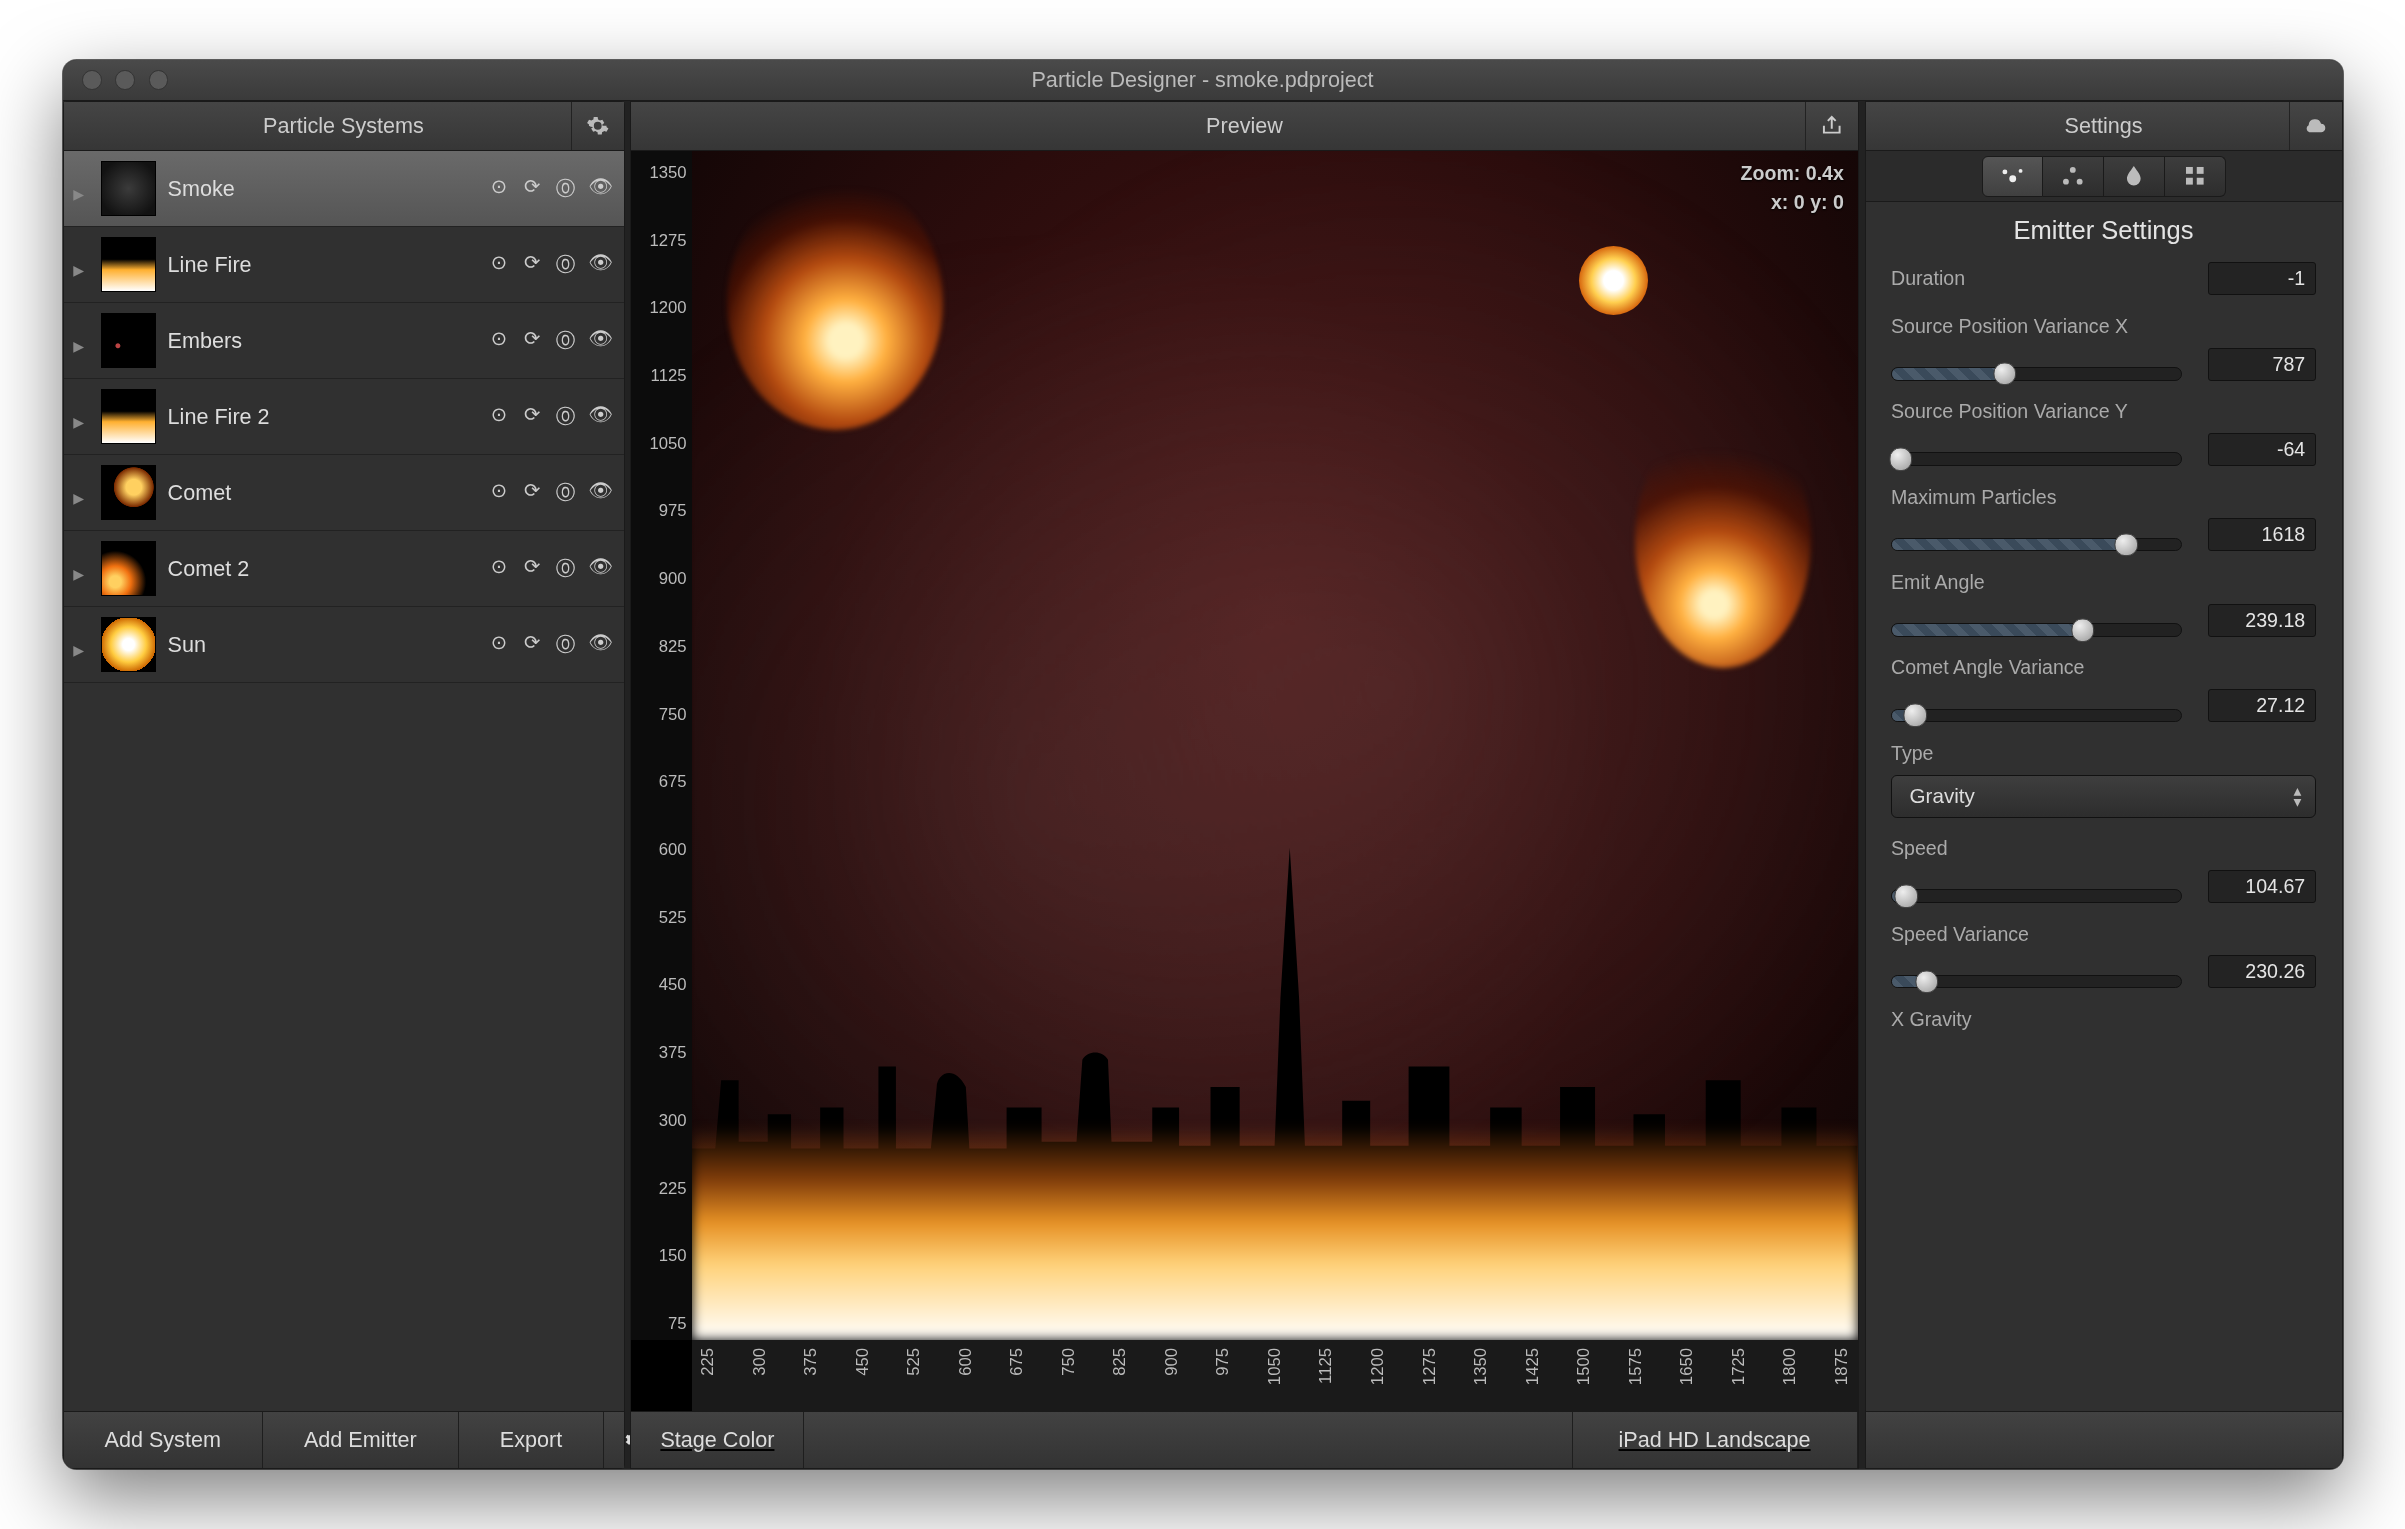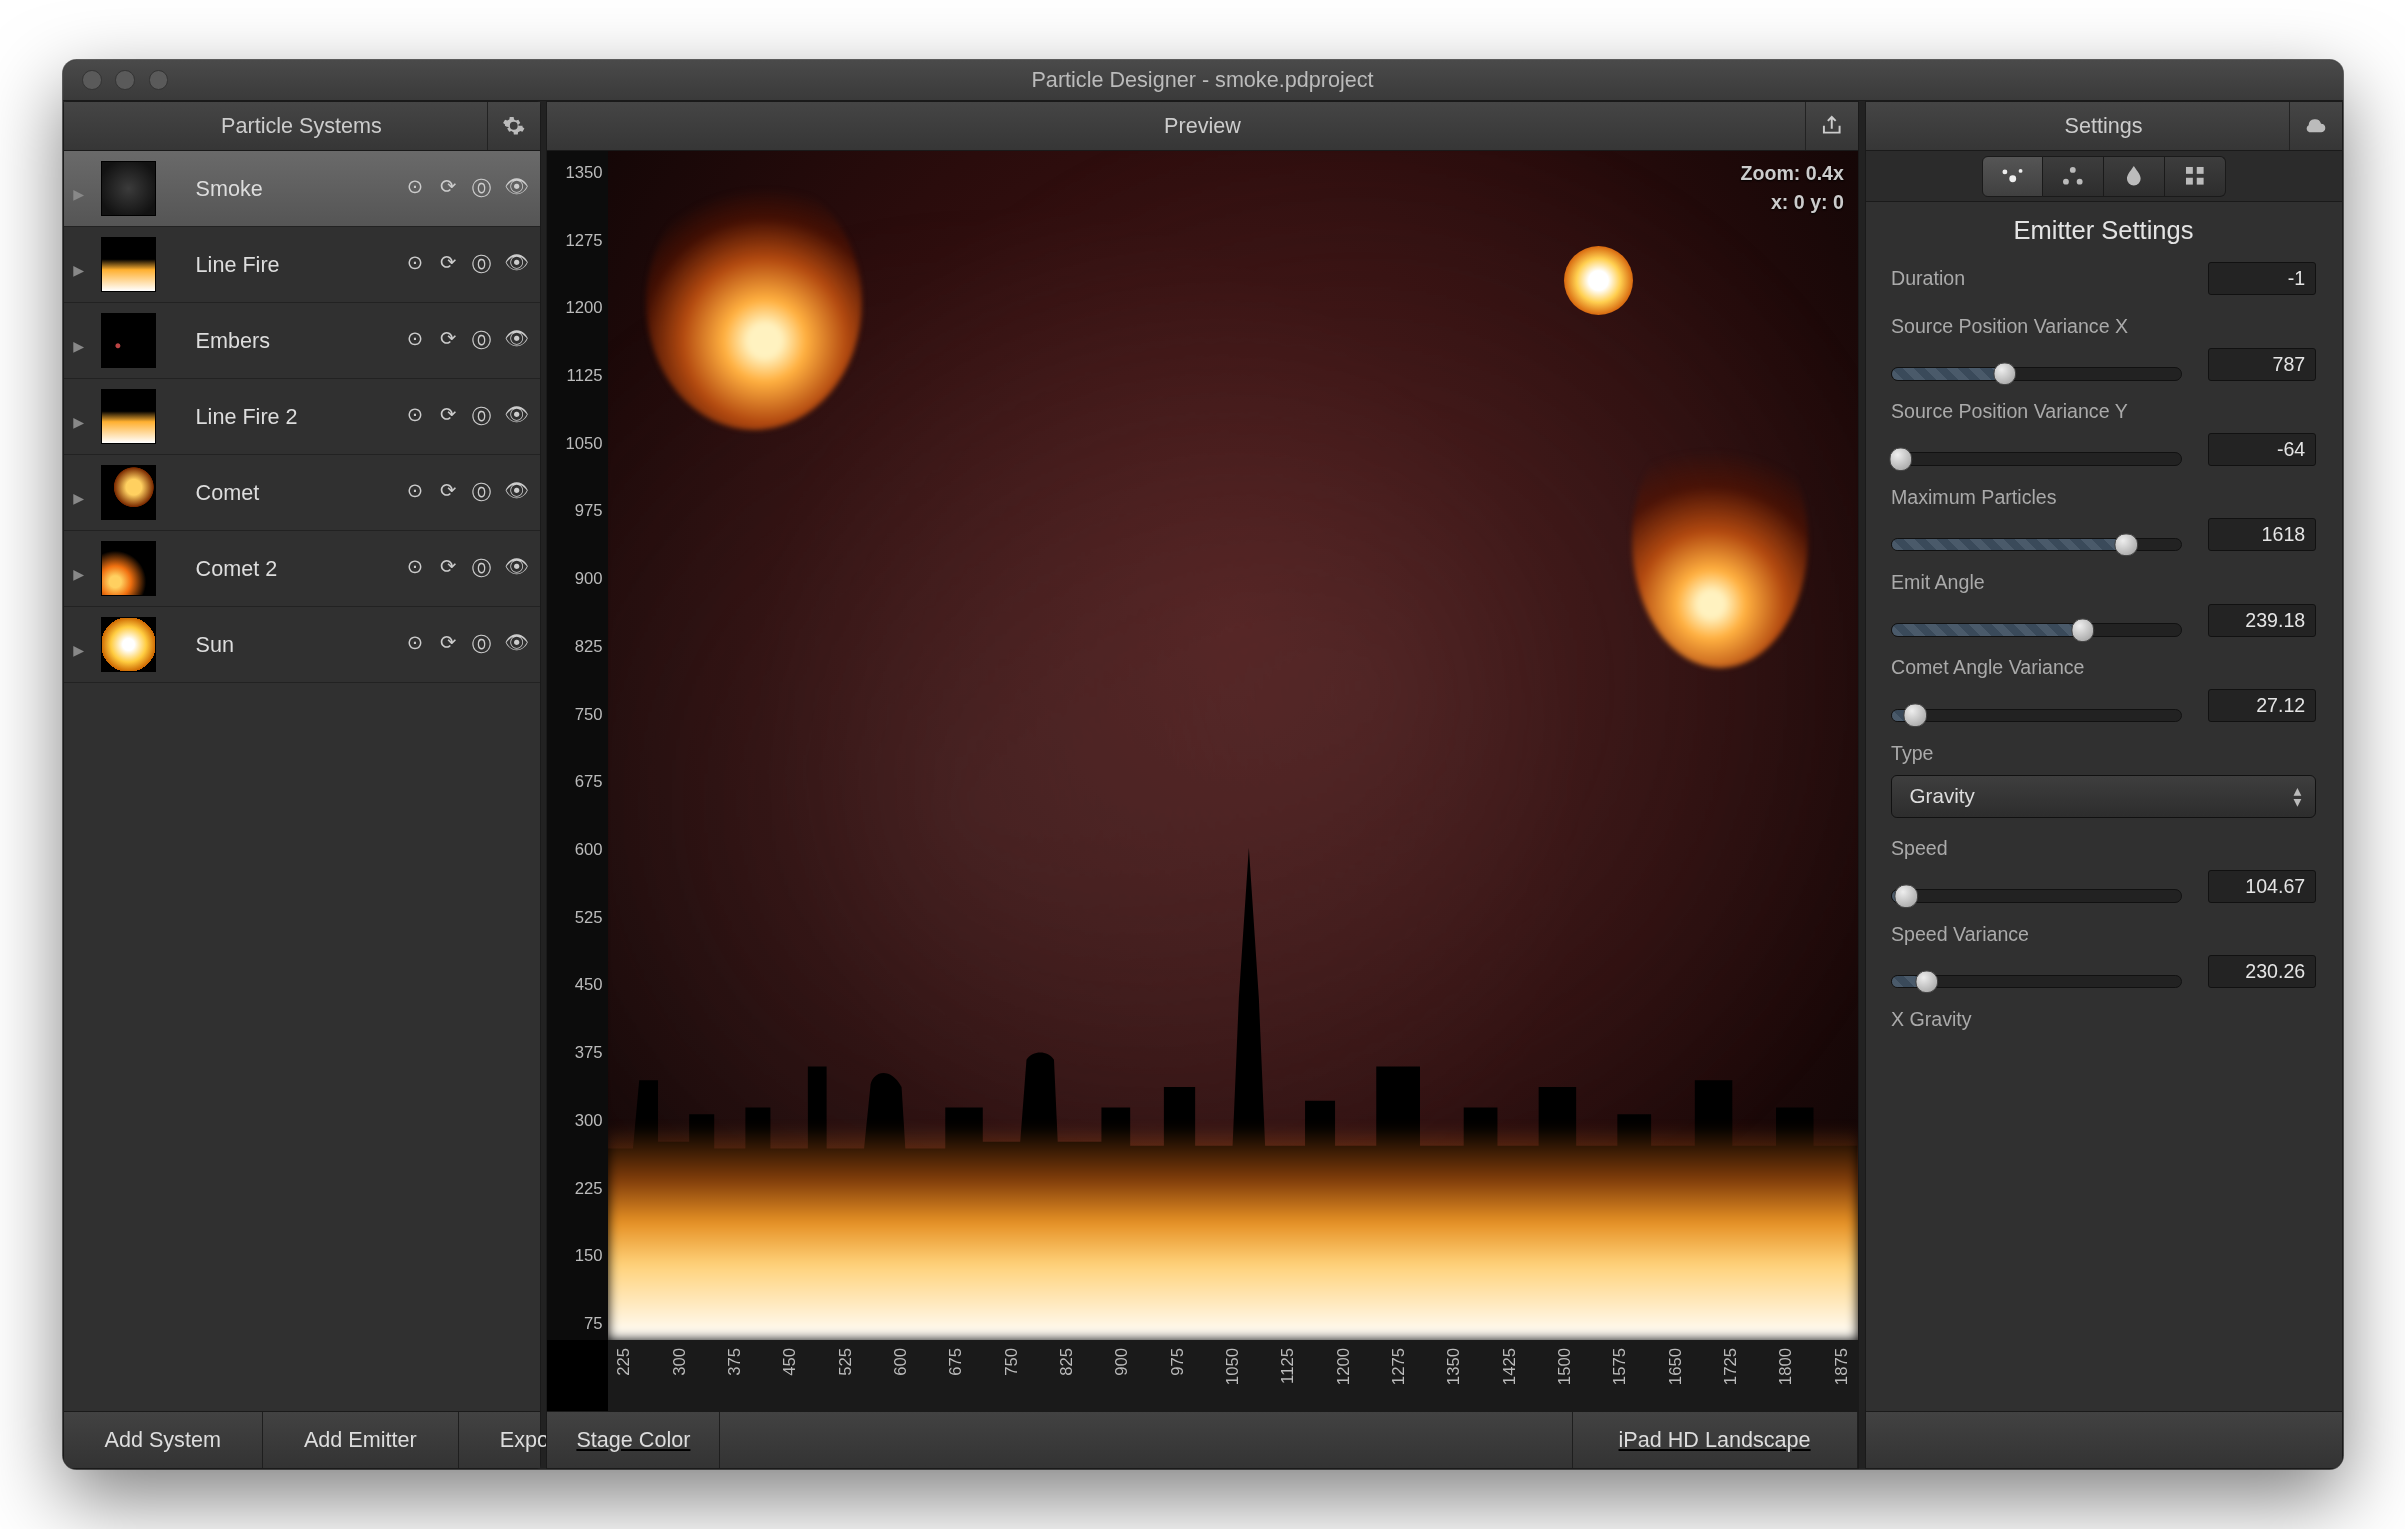--- a/index.html
+++ b/index.html
@@ -4,37 +4,37 @@
 <style>
   * { box-sizing: border-box; margin: 0; padding: 0; font-family: -apple-system, "Helvetica Neue", Arial, sans-serif; }
   body { background: #fff; display:flex; align-items:center; justify-content:center; width:2405px; height:1529px; }
   .window { width: 2280px; height: 1409px; background:#2a2a2a; border-radius:13.7px; box-shadow: 0 29px 78px rgba(0,0,0,.5), 0 0 0 1px rgba(0,0,0,.6); overflow:hidden; display:flex; flex-direction:column; }
   .titlebar { height:41px; background: linear-gradient(#4a4a4a,#3a3a3a); border-bottom:1px solid #1a1a1a; display:flex; align-items:center; position:relative; }
   .traffic { display:flex; gap:13.7px; padding-left:19.6px; }
   .traffic span { width:19.6px; height:19.6px; border-radius:50%; background:#5a5a5a; border:1px solid #333; }
   .title { position:absolute; left:0; right:0; text-align:center; color:#bbb; font-size:21.6px; pointer-events:none; }
   .body { flex:1; display:flex; gap:5.9px; background:#222; padding:0; min-height:0; }
   .panel { background:#303030; border:1px solid #1a1a1a; display:flex; flex-direction:column; min-height:0; }
-  .left { width:478px; border-radius:4px; }
+  .left { width:562px; border-radius:4px; }
   .center { flex:1; }
   .right { width:478px; }
   .section-hdr { height:49px; background:linear-gradient(#454545,#363636); border-bottom:1px solid #1a1a1a; display:flex; align-items:center; justify-content:center; color:#ccc; font-size:21.6px; position:relative; }
   .hdr-btn { position:absolute; right:0; top:0; bottom:0; width:53px; display:flex; align-items:center; justify-content:center; border-left:1px solid #222; color:#bbb; cursor:pointer; }
   .systems-list { flex:1; overflow:auto; }
   .sys-row { height:76px; display:flex; align-items:center; gap:11.8px; padding:0 13.7px 0 9.8px; border-bottom:1px solid #222; color:#ddd; font-size:21.6px; }
   .sys-row.selected { background: linear-gradient(#6a6a6a,#555); }
   .disclosure { width:15.7px; height:15.7px; color:#888; }
   .thumb { width:55px; height:55px; background:#111; border:1px solid #000; }
   .thumb.smoke { background: radial-gradient(circle at 50% 50%, #3b3b3b, #121212 80%); }
   .thumb.linefire { background: linear-gradient(#000 40%, #ffb030 60%, #fff 100%); }
   .thumb.embers { background: radial-gradient(circle at 30% 60%, #b44 2px, #000 2.9px), radial-gradient(circle at 60% 30%, #b44 2px, #000 2.9px), #000; }
   .thumb.comet { background: radial-gradient(circle at 60% 40%, #ffd060 7.8px, #7a2a00 19.6px, #000 45%); }
   .thumb.comet2 { background: radial-gradient(circle at 25% 75%, #ffd060 5.9px, #f07010 15.7px, #000 55%); }
   .thumb.sun { background: radial-gradient(circle at 50% 50%, #fff 5.9px, #ffcc40 17.6px, #cc6600 27.4px, #000 60%); }
-  .sys-name { flex:1;margin-left:28px; }
+  .sys-name { flex:1; }
   .row-icons { display:flex; gap:11.8px; color:#ccc; font-size:19.6px; }
   .row-icons span { cursor:pointer; width:21.6px; text-align:center; }
   .left-footer { height:57px; background:linear-gradient(#424242,#333); border-top:1px solid #1a1a1a; display:flex; }
   .foot-btn { flex:0 0 auto; padding:0 41px; display:flex; align-items:center; justify-content:center; color:#ddd; font-size:21.6px; border-right:1px solid #1e1e1e; cursor:pointer; }
   .foot-btn:last-child { padding:0 17.6px; }
   
   .preview-wrap { flex:1; display:flex; flex-direction:column; min-height:0; }
   .canvas { flex:1; position:relative; background:#000; overflow:hidden; }
   .hud { position:absolute; top:7.8px; right:13.7px; color:#ccc; font-size:19.6px; font-weight:600; text-align:right; line-height:1.5; text-shadow:0 1px 2px #000; }
   .ruler-y { position:absolute; left:0; top:0; bottom:71px; width:61px; background:rgba(26,26,26,.45); color:#bbb; font-size:16.7px; display:flex; flex-direction:column; justify-content:space-between; padding:11.8px 5.9px 5.9px; }

